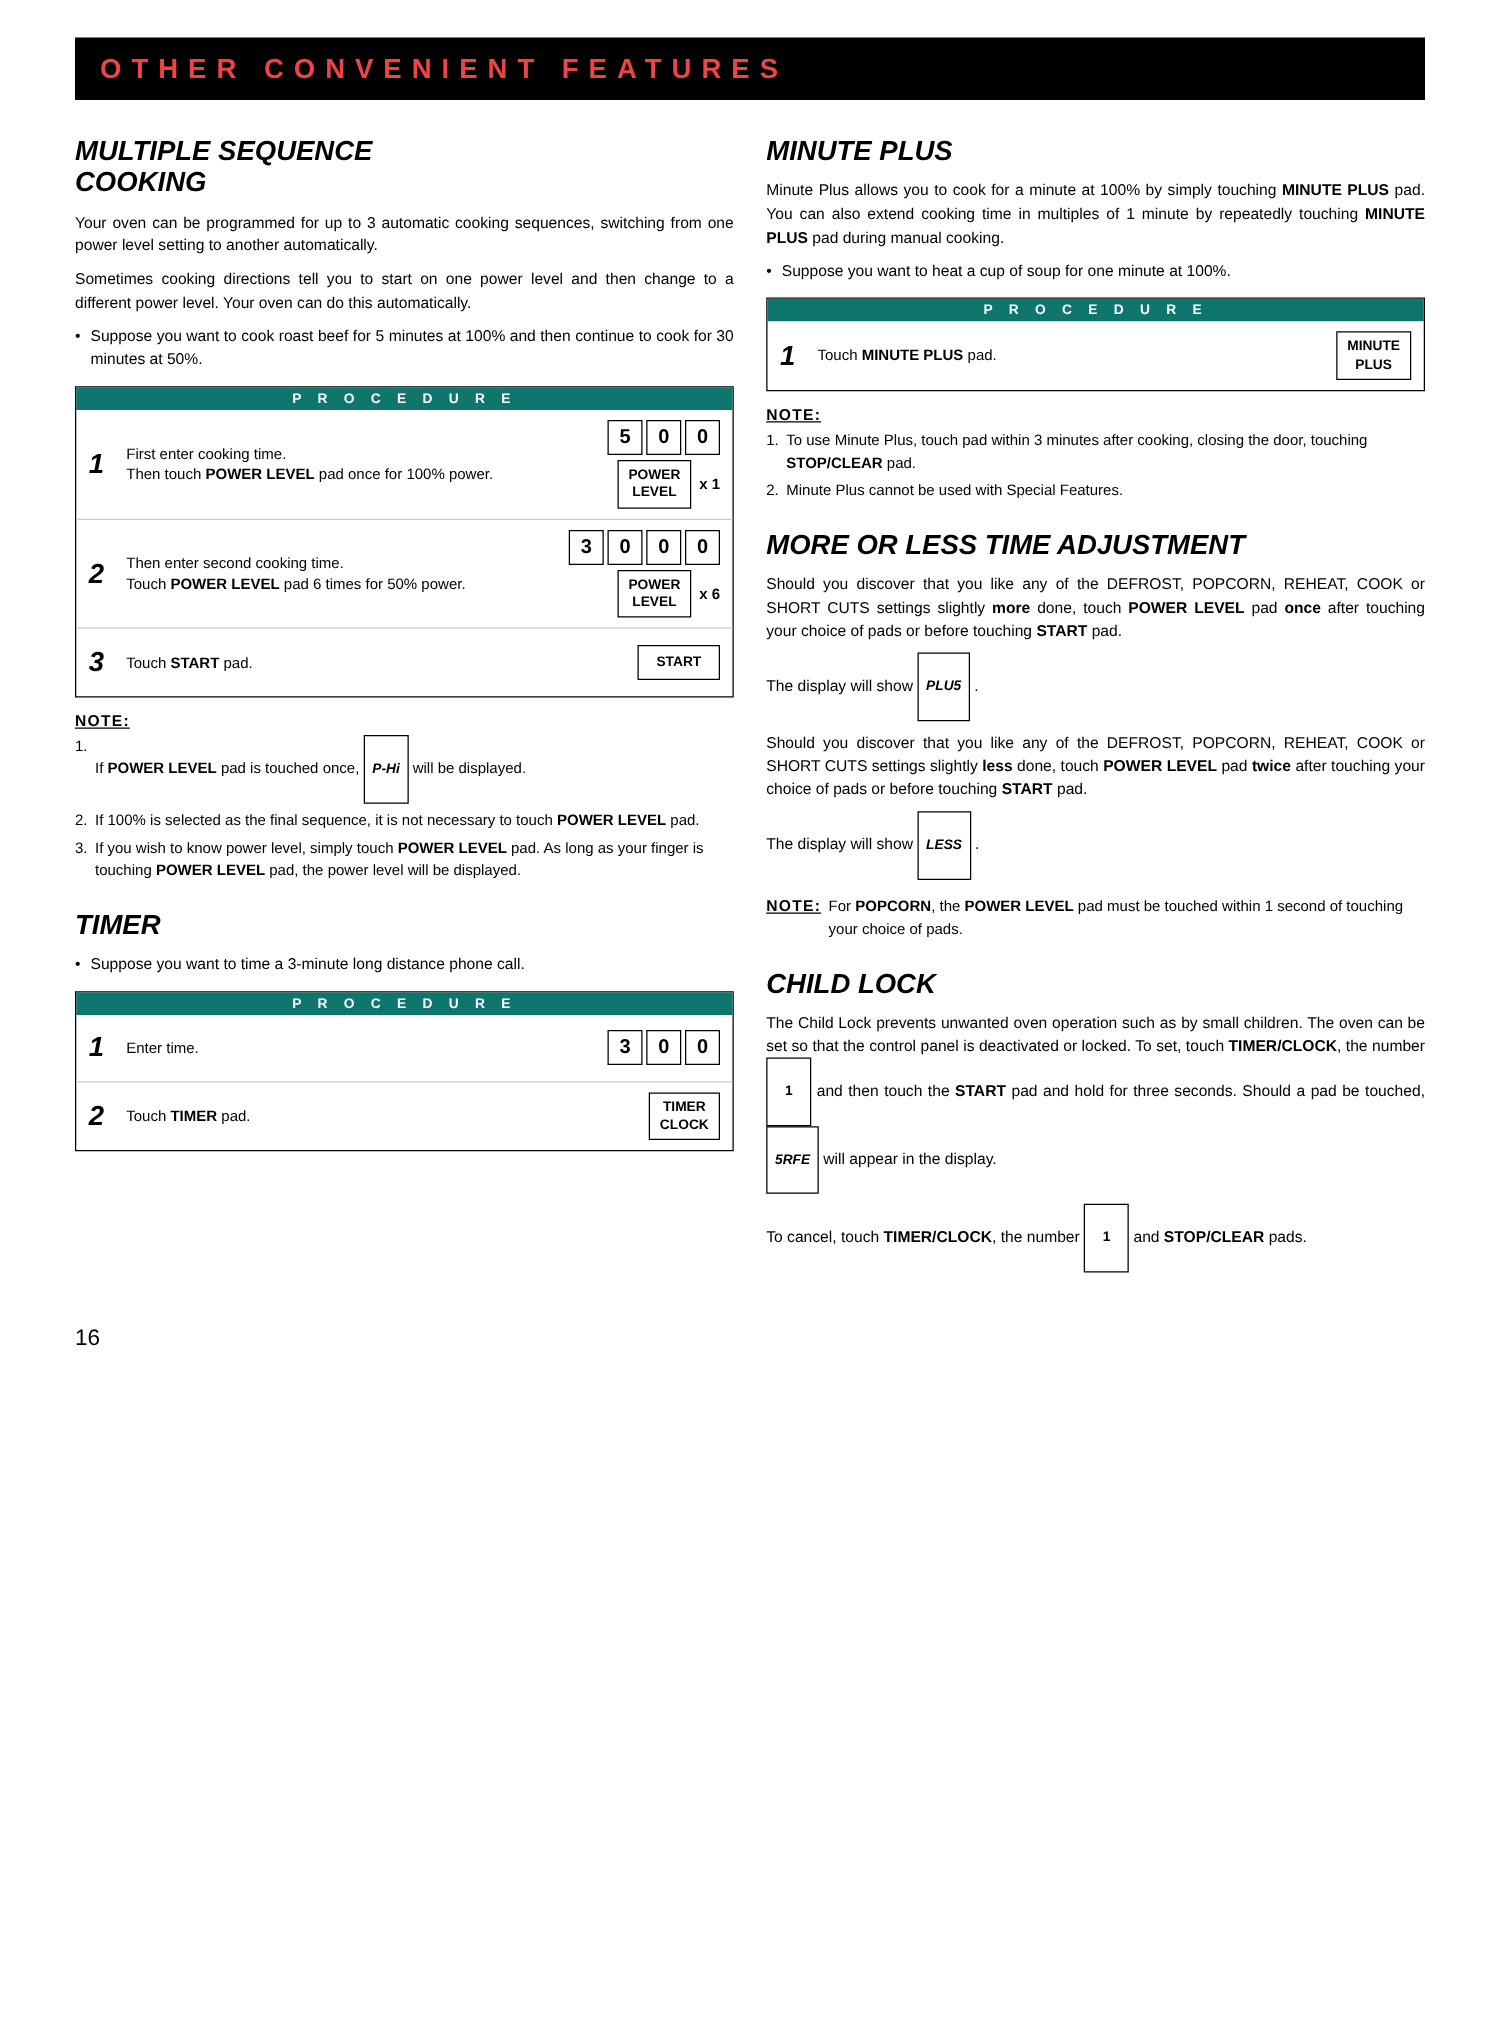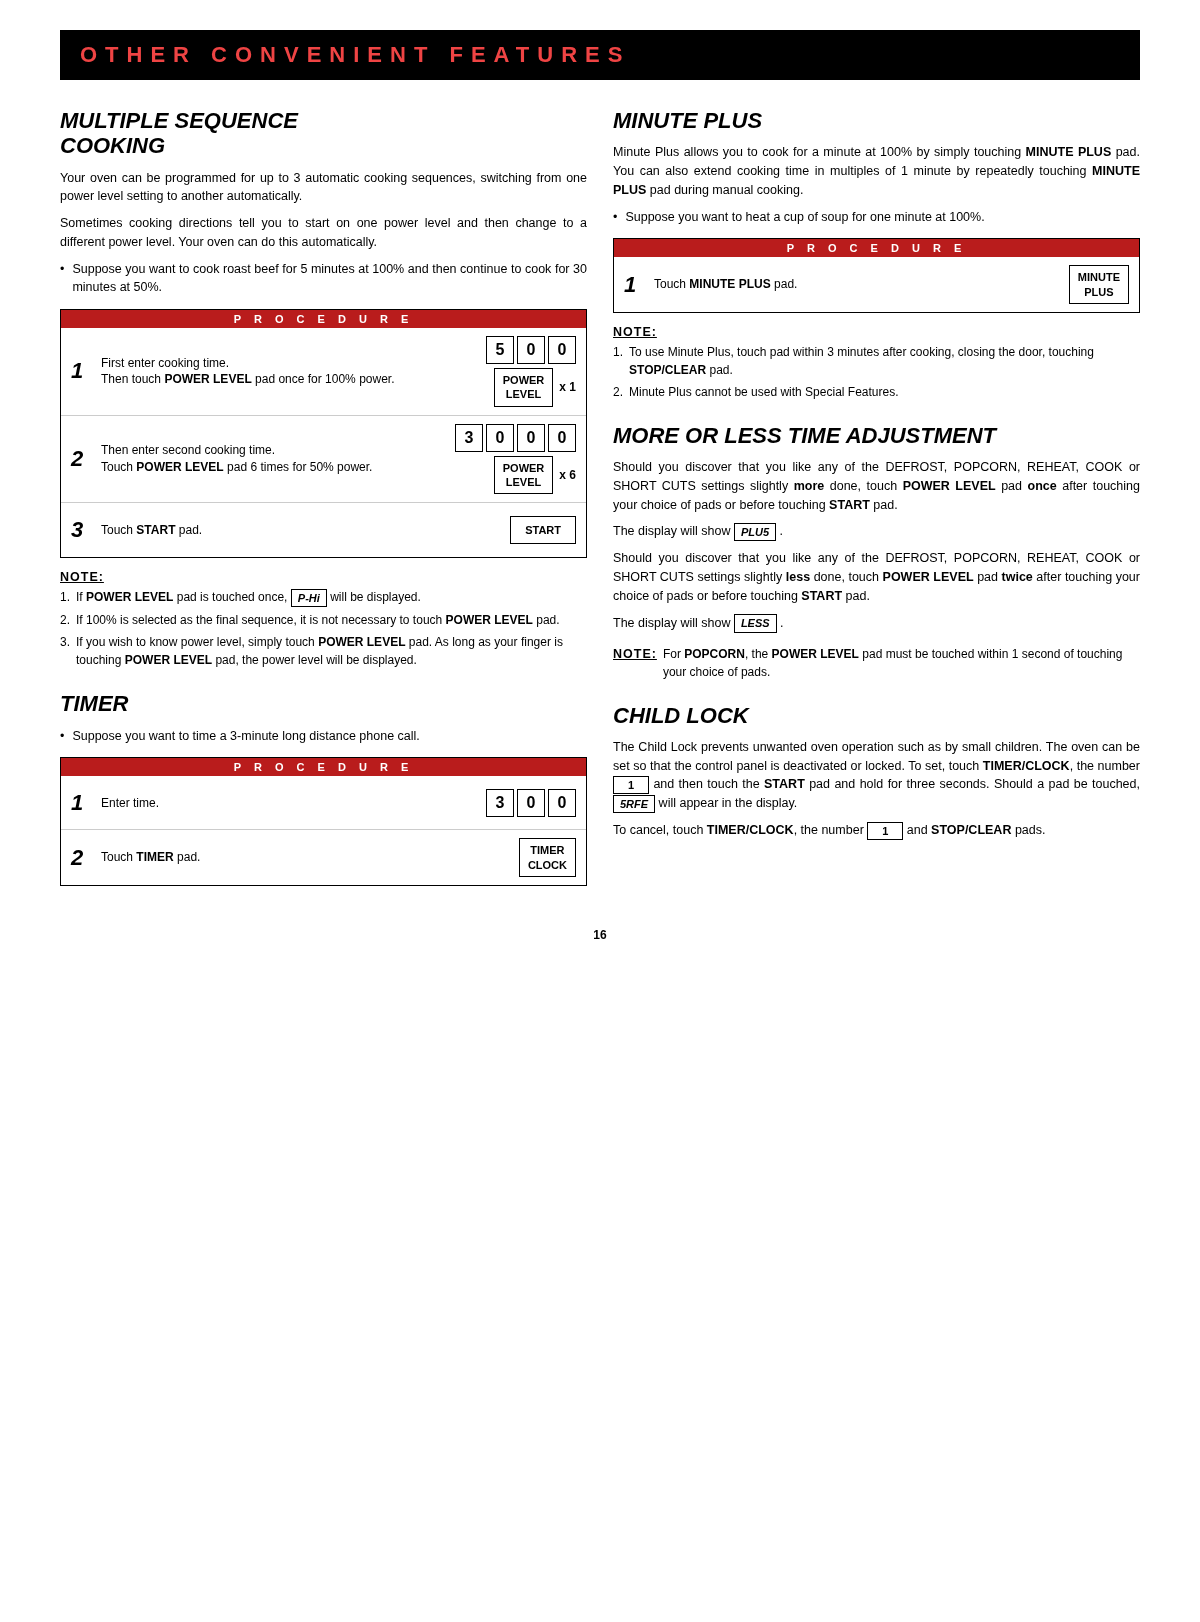--- a/index.html
+++ b/index.html
@@ -55,21 +55,21 @@
       margin-bottom: 8px;
     }
     .bullet-dot { flex-shrink: 0; }
 
     .procedure-box {
       border: 1.5px solid #000;
       margin: 12px 0;
     }
 
     .procedure-header {
-      background: #b91c1c;
+      background: #0f766e;
       color: #fff;
       text-align: center;
       font-size: 11px;
       letter-spacing: 5px;
       padding: 3px 0;
       font-weight: bold;
     }
 
     .proc-row {
       display: flex;
@@ -146,21 +146,21 @@
       display: flex;
       gap: 6px;
       font-size: 12px;
       line-height: 1.5;
       margin-bottom: 4px;
     }
 
     .inline-display {
       display: inline-block;
       border: 1.5px solid #000;
-      padding: 0 6px;
+      padding: 18px 6px;
       font-size: 11px;
       font-style: italic;
       font-weight: bold;
       vertical-align: middle;
       min-width: 36px;
       text-align: center;
     }
 
     .note-block {
       display: flex;
@@ -176,24 +176,23 @@
       letter-spacing: 1px;
       text-decoration: underline;
       flex-shrink: 0;
     }
 
     .section-divider {
       margin: 22px 0 12px 0;
     }
 
     .page-number {
-      text-align: center;
+      text-align: left;
       margin-top: 30px;
-      font-size: 12px;
-      font-weight: bold;
+      font-size: 18px;
     }
 
     b { font-weight: bold; }
   </style>
 </head>
 <body>
 
 <div>
 
   <div class="page-header">

